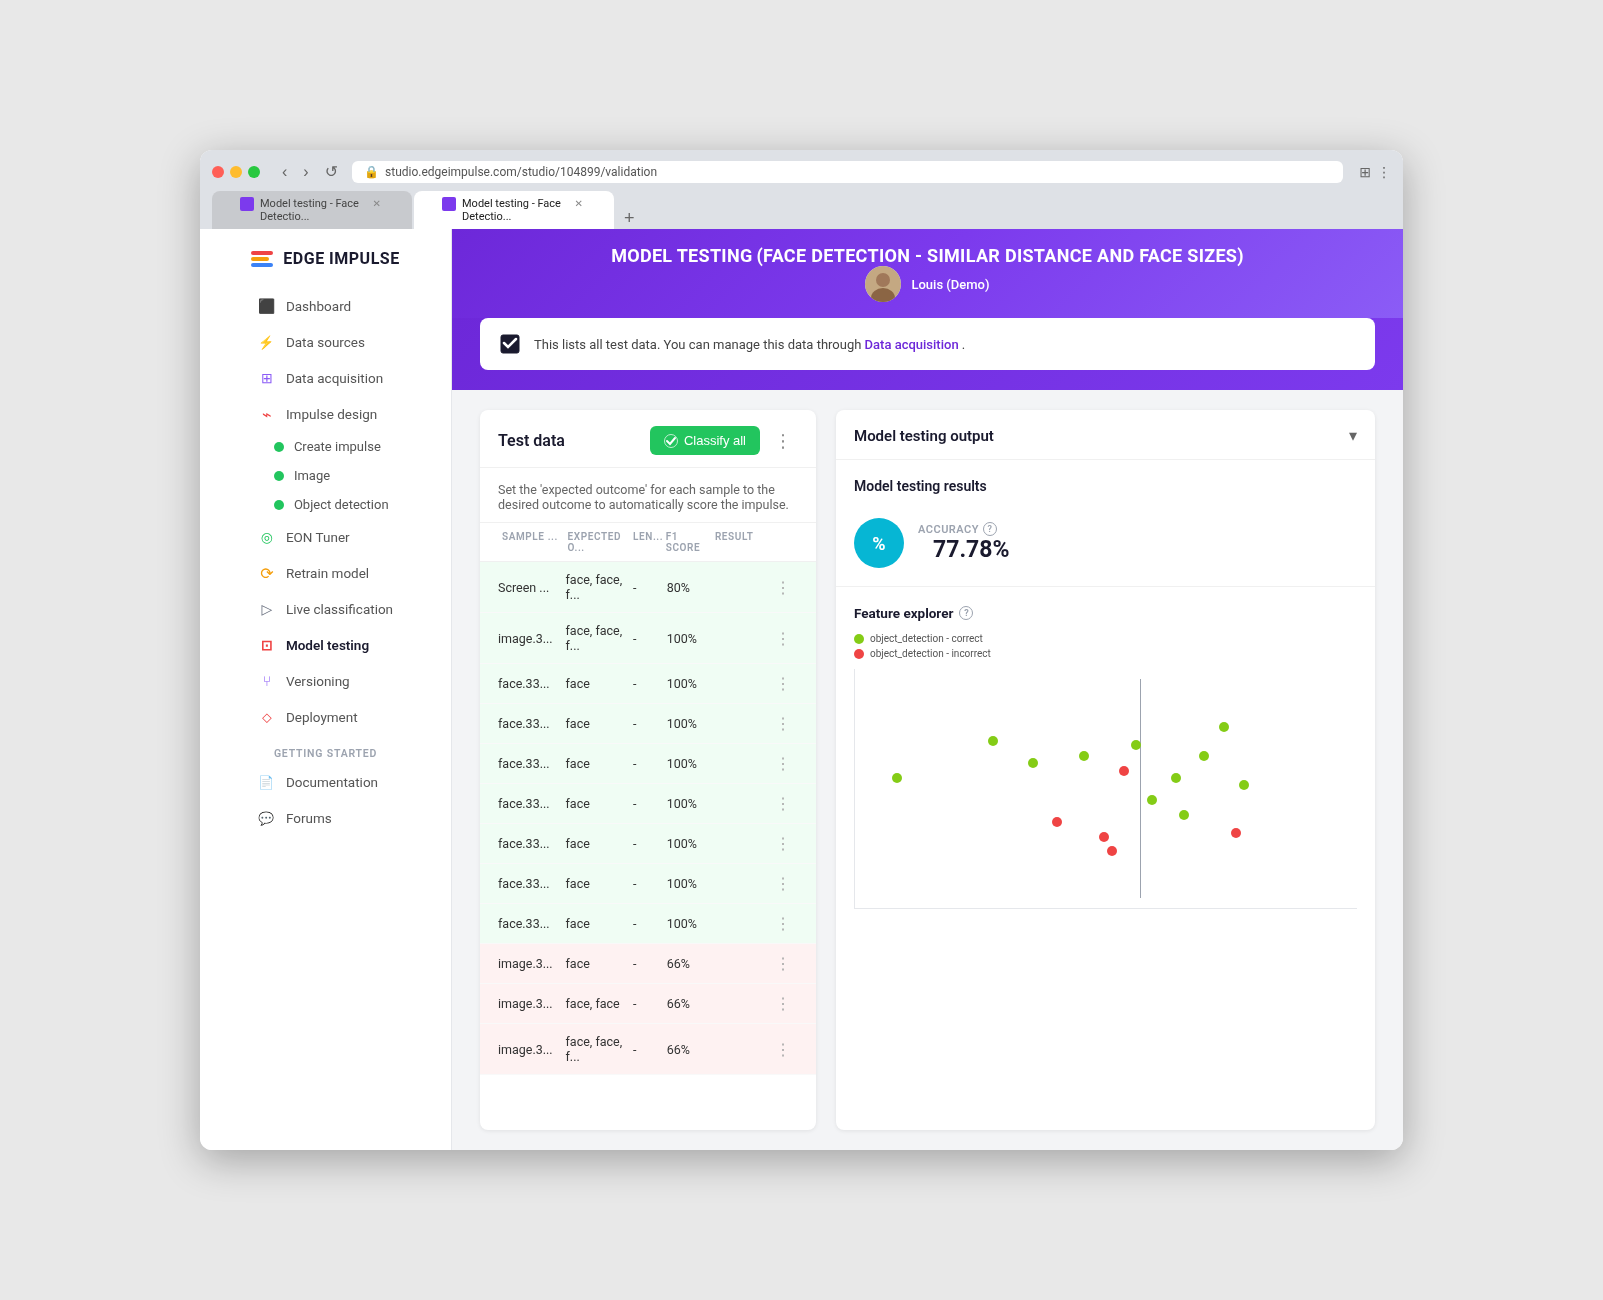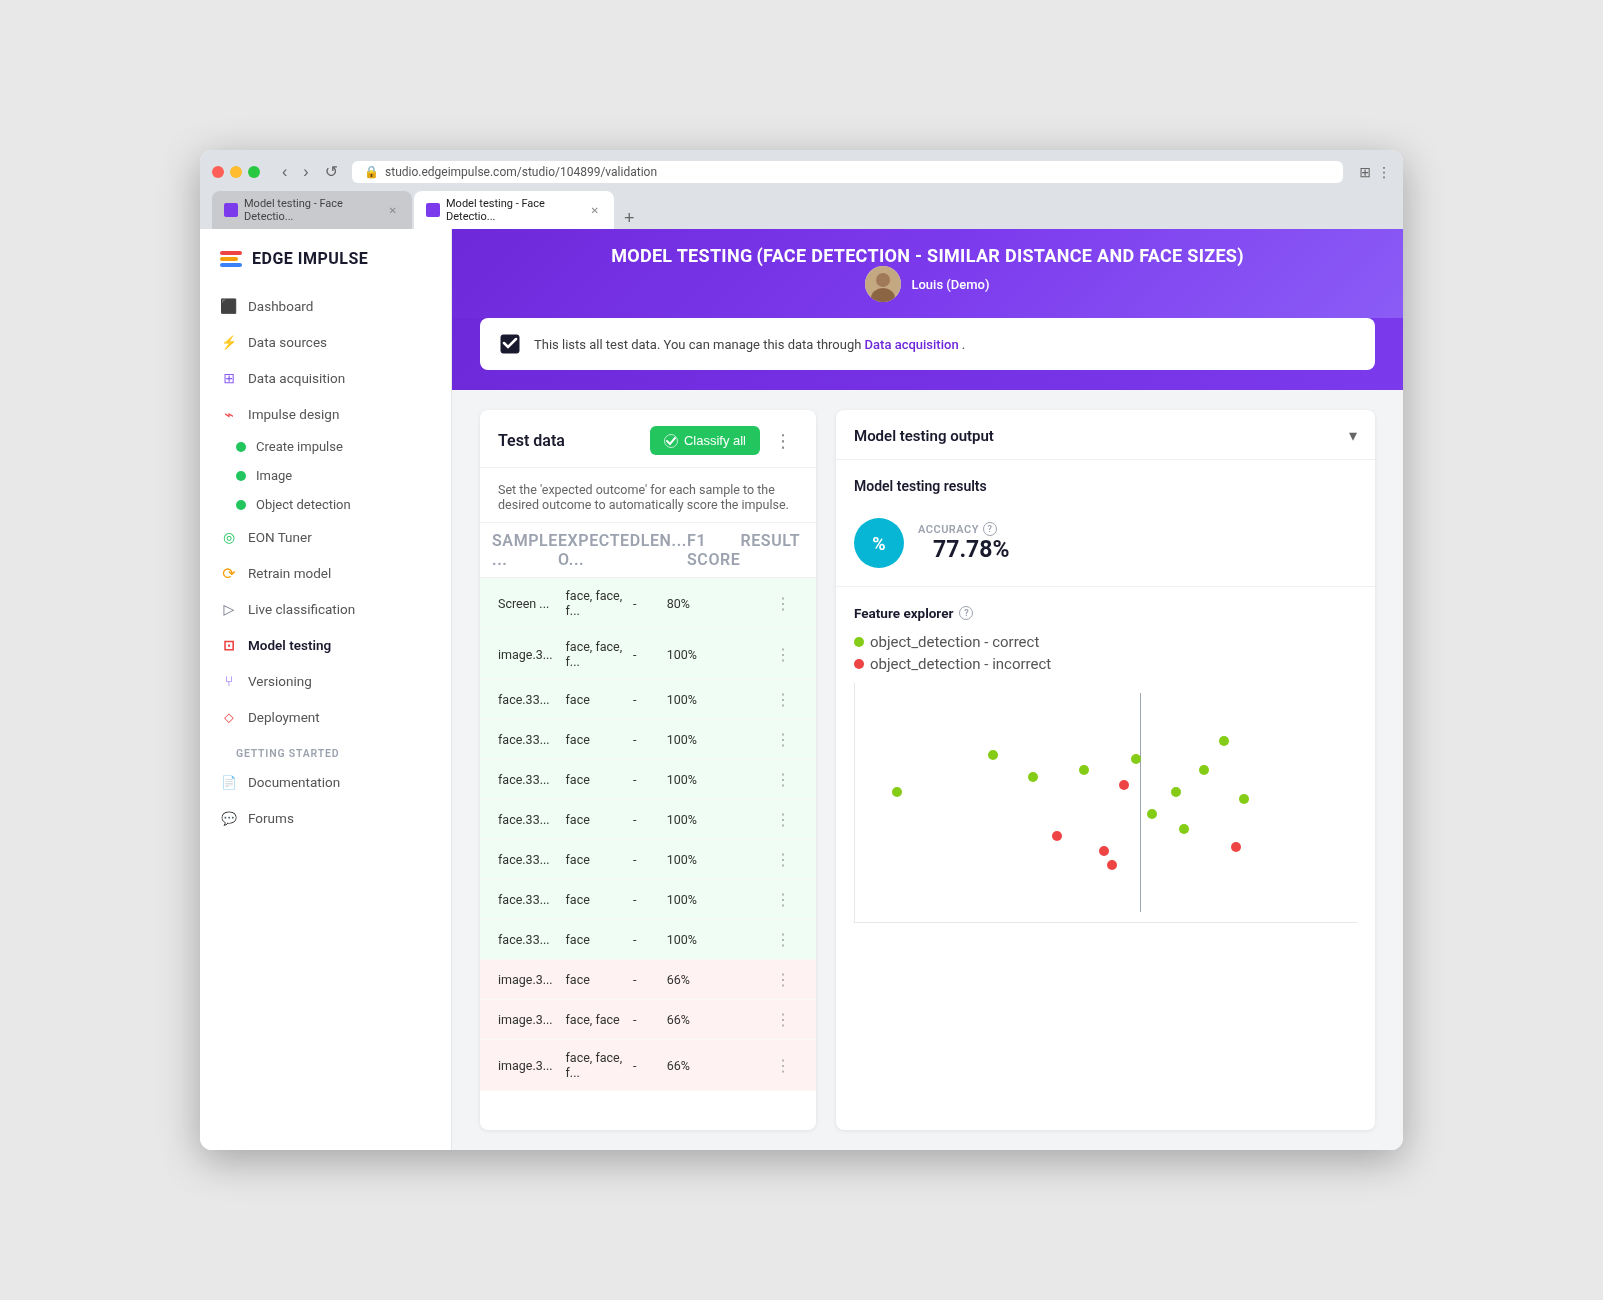--- a/index.html
+++ b/index.html
@@ -80,24 +80,23 @@
       color: #666;
       font-size: 14px;
     }
     .tabs-bar {
       display: flex;
       align-items: flex-end;
       gap: 2px;
     }
     .browser-tab {
       display: flex;
-      align-items: center;
       gap: 6px;
       background: #c8cace;
-      padding: 6px 12px;
+      padding: 6px 28px;
       border-radius: 8px 8px 0 0;
       font-size: 11px;
       color: #444;
       max-width: 200px;
       cursor: pointer;
       position: relative;
     }
     .browser-tab.active {
       background: #fff;
       color: #222;
@@ -127,20 +126,21 @@
 
     
     .sidebar {
       width: 252px;
       background: #fff;
       border-right: 1px solid #e5e7eb;
       flex-shrink: 0;
       display: flex;
       flex-direction: column;
       overflow-y: auto;
+      align-items: center;
     }
     .sidebar-logo {
       padding: 20px 20px 16px 20px;
       display: flex;
       align-items: center;
       gap: 10px;
     }
     .logo-icon {
       display: flex;
       flex-direction: column;
@@ -356,22 +356,22 @@
     }
 
     
     .data-table {
       flex: 1;
       overflow: auto;
     }
     .table-header-row {
       display: grid;
       grid-template-columns: 2fr 2fr 1fr 1.5fr 1.5fr 30px;
-      padding: 8px 12px;
-      font-size: 16px;
+      padding: 8px 22px;
+      font-size: 10px;
       font-weight: 600;
       color: #9ca3af;
       letter-spacing: 0.6px;
       text-transform: uppercase;
       border-bottom: 1px solid #f0f0f0;
     }
     .table-row {
       display: grid;
       grid-template-columns: 2fr 2fr 1fr 1.5fr 1.5fr 30px;
       padding: 10px 18px;
@@ -499,21 +499,21 @@
     .legend {
       display: flex;
       flex-direction: column;
       gap: 4px;
       margin-bottom: 10px;
     }
     .legend-item {
       display: flex;
       align-items: center;
       gap: 6px;
-      font-size: 15px;
+      font-size: 10px;
       color: #555;
     }
     .legend-dot {
       width: 10px;
       height: 10px;
       border-radius: 50%;
       flex-shrink: 0;
     }
     .legend-dot-lime { background: #84cc16; }
     .legend-dot-red { background: #ef4444; }

